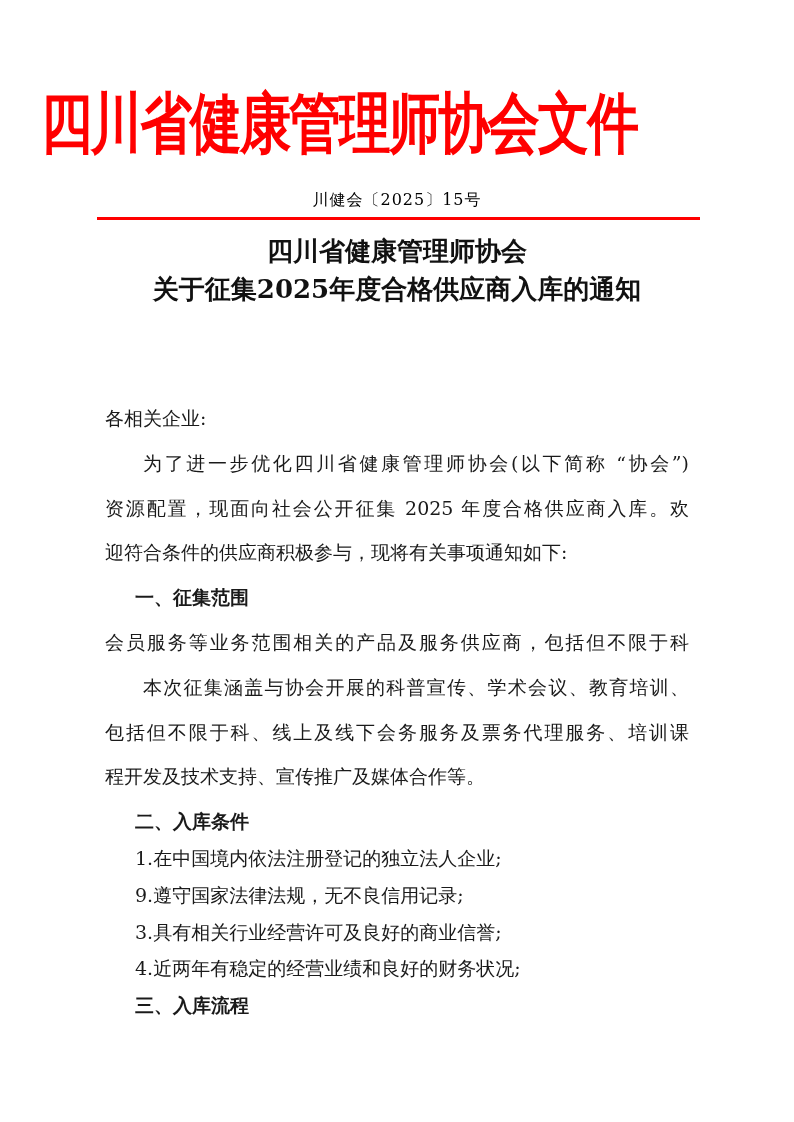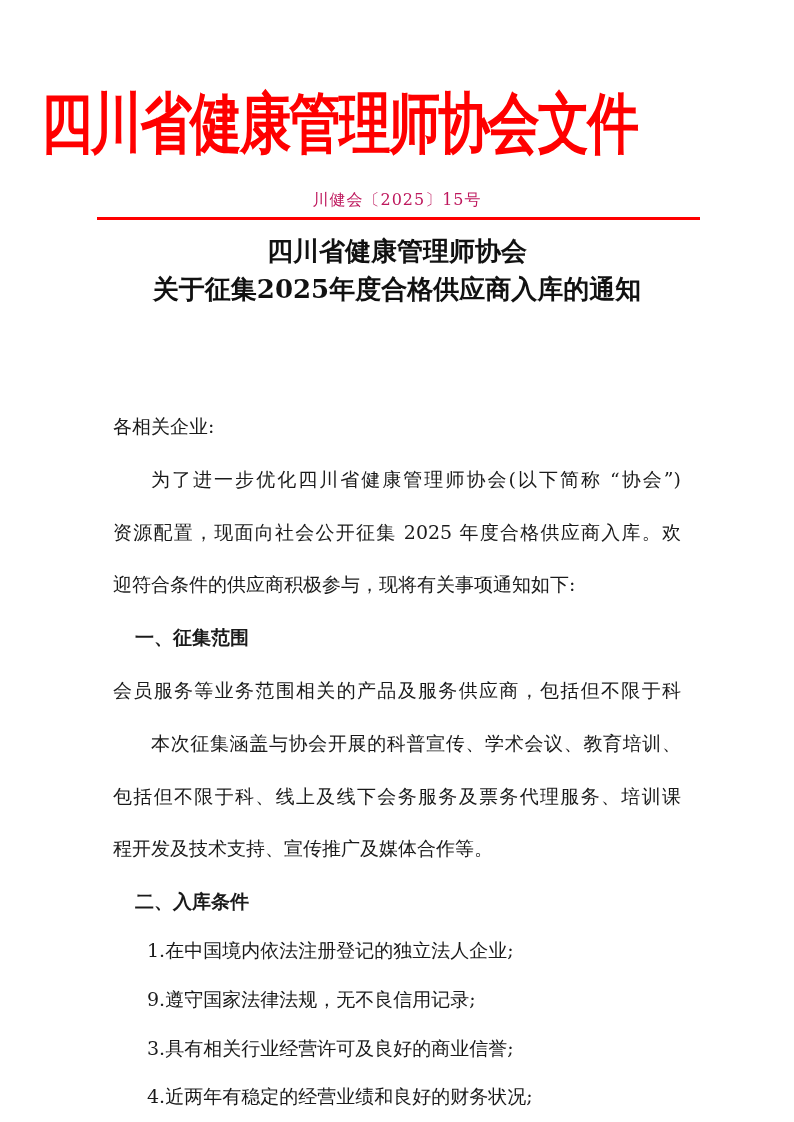--- a/index.html
+++ b/index.html
@@ -1,26 +1,26 @@
 <!DOCTYPE html>
 <html><head>
 <meta charset="utf-8">
 <style>
   html, body { margin: 0; padding: 0; background: #ffffff; }
   body { width: 794px; height: 1122px; position: relative; overflow: hidden; font-family: "DejaVu Serif", "Liberation Serif", serif; color: #1a1a1a; }
   .masthead { position: absolute; left: 0; top: 86px; width: 678px; text-align: center; }
   .masthead-title { display: inline-block; font-family: "DejaVu Sans", "Liberation Sans", sans-serif; font-weight: bold; color: #ff0000; font-size: 56px; letter-spacing: -2px; transform: scaleX(0.92) scaleY(1.18); transform-origin: center top; line-height: 64px; white-space: nowrap; }
-  .doc-number { position: absolute; left: 0; top: 190px; width: 794px; text-align: center; font-size: 16px; color: #be185d; letter-spacing: 1px; }
+  .doc-number { position: absolute; left: 0; top: 190px; width: 794px; text-align: center; font-size: 16px; color: #000000; letter-spacing: 1px; }
   .red-rule { position: absolute; left: 97px; top: 217px; width: 603px; height: 3px; background: #ff0000; }
   .title-block { position: absolute; left: 0; top: 232px; width: 794px; text-align: center; font-weight: bold; font-size: 26px; line-height: 38px; color: #111; }
   .content { position: absolute; left: 97px; top: 392px; width: 600px; font-size: 19px; line-height: 36.8px; color: #1a1a1a; }
-  .p { margin: 16px; text-align: justify; text-align-last: left; }
+  .p { margin: 8px; text-align: justify; text-align-last: left; }
   .indent { text-indent: 38px; }
   .heading { margin: 0; padding-left: 38px; font-family: "DejaVu Sans", "Liberation Sans", sans-serif; font-weight: bold; font-size: 19px; }
-  .item { margin: 12px; padding-left: 38px; }
+  .item { margin: 0; padding-left: 38px; }
   .justify-full { text-align: justify; text-align-last: justify; }
 </style>
 </head>
 <body>
 
 <div class="masthead">
   <span class="masthead-title">四川省健康管理师协会文件</span>
 </div>
 
 <div class="doc-number">川健会〔2025〕15号</div>

